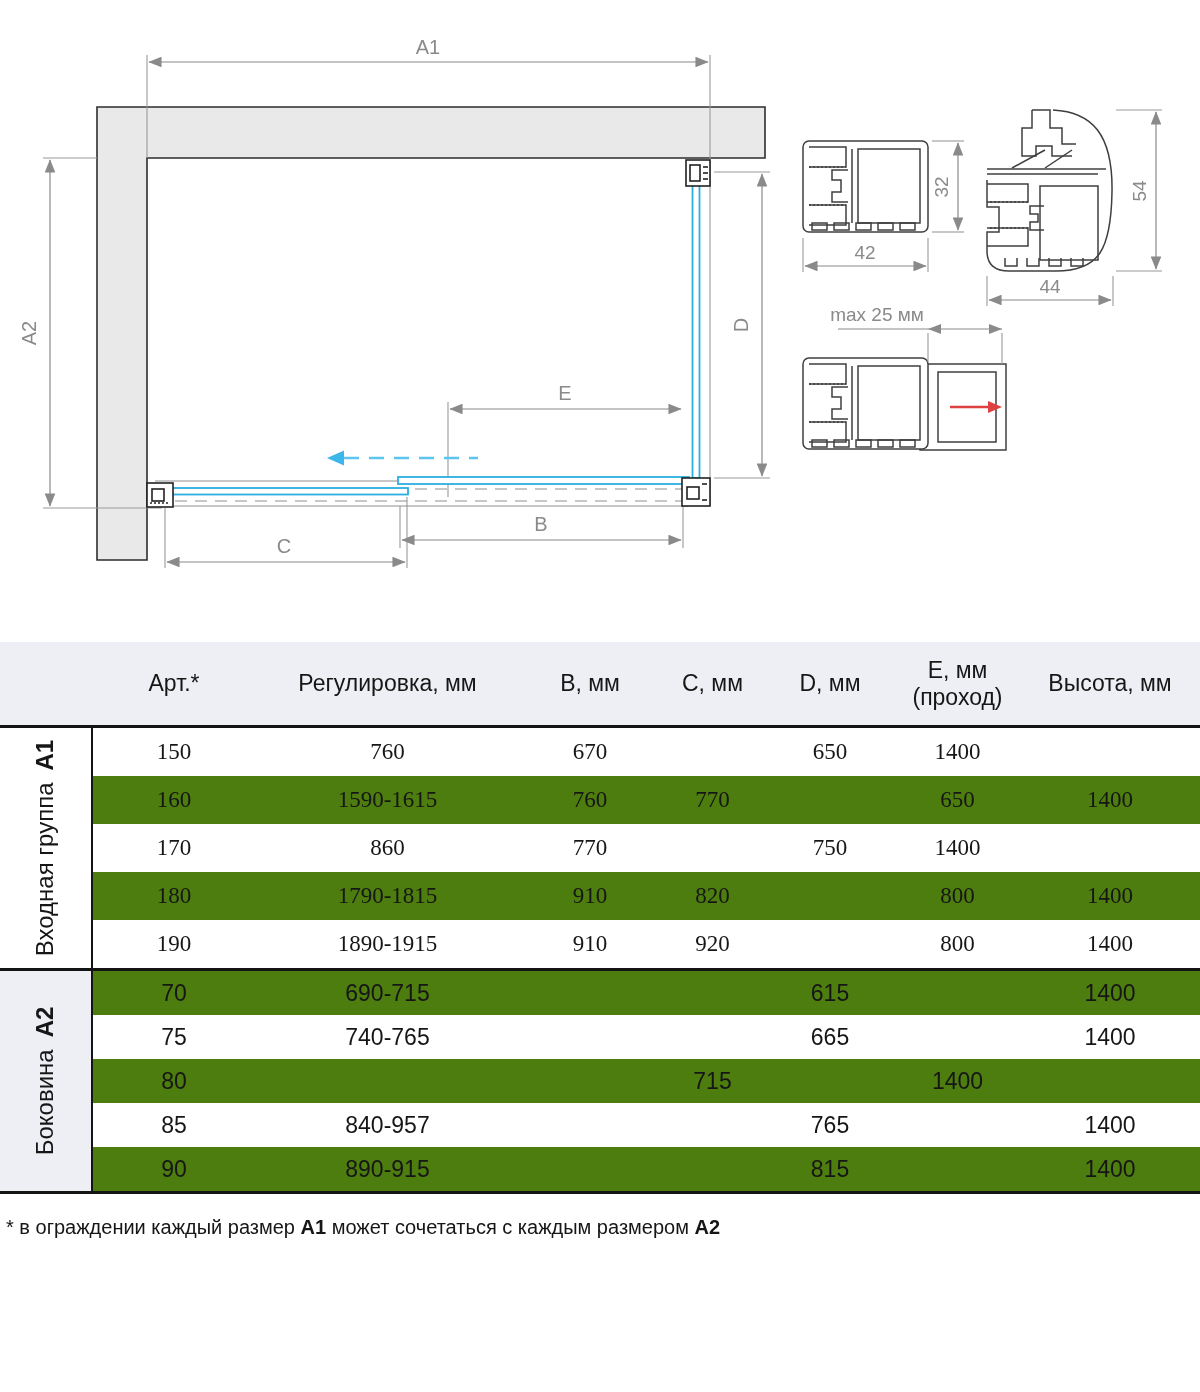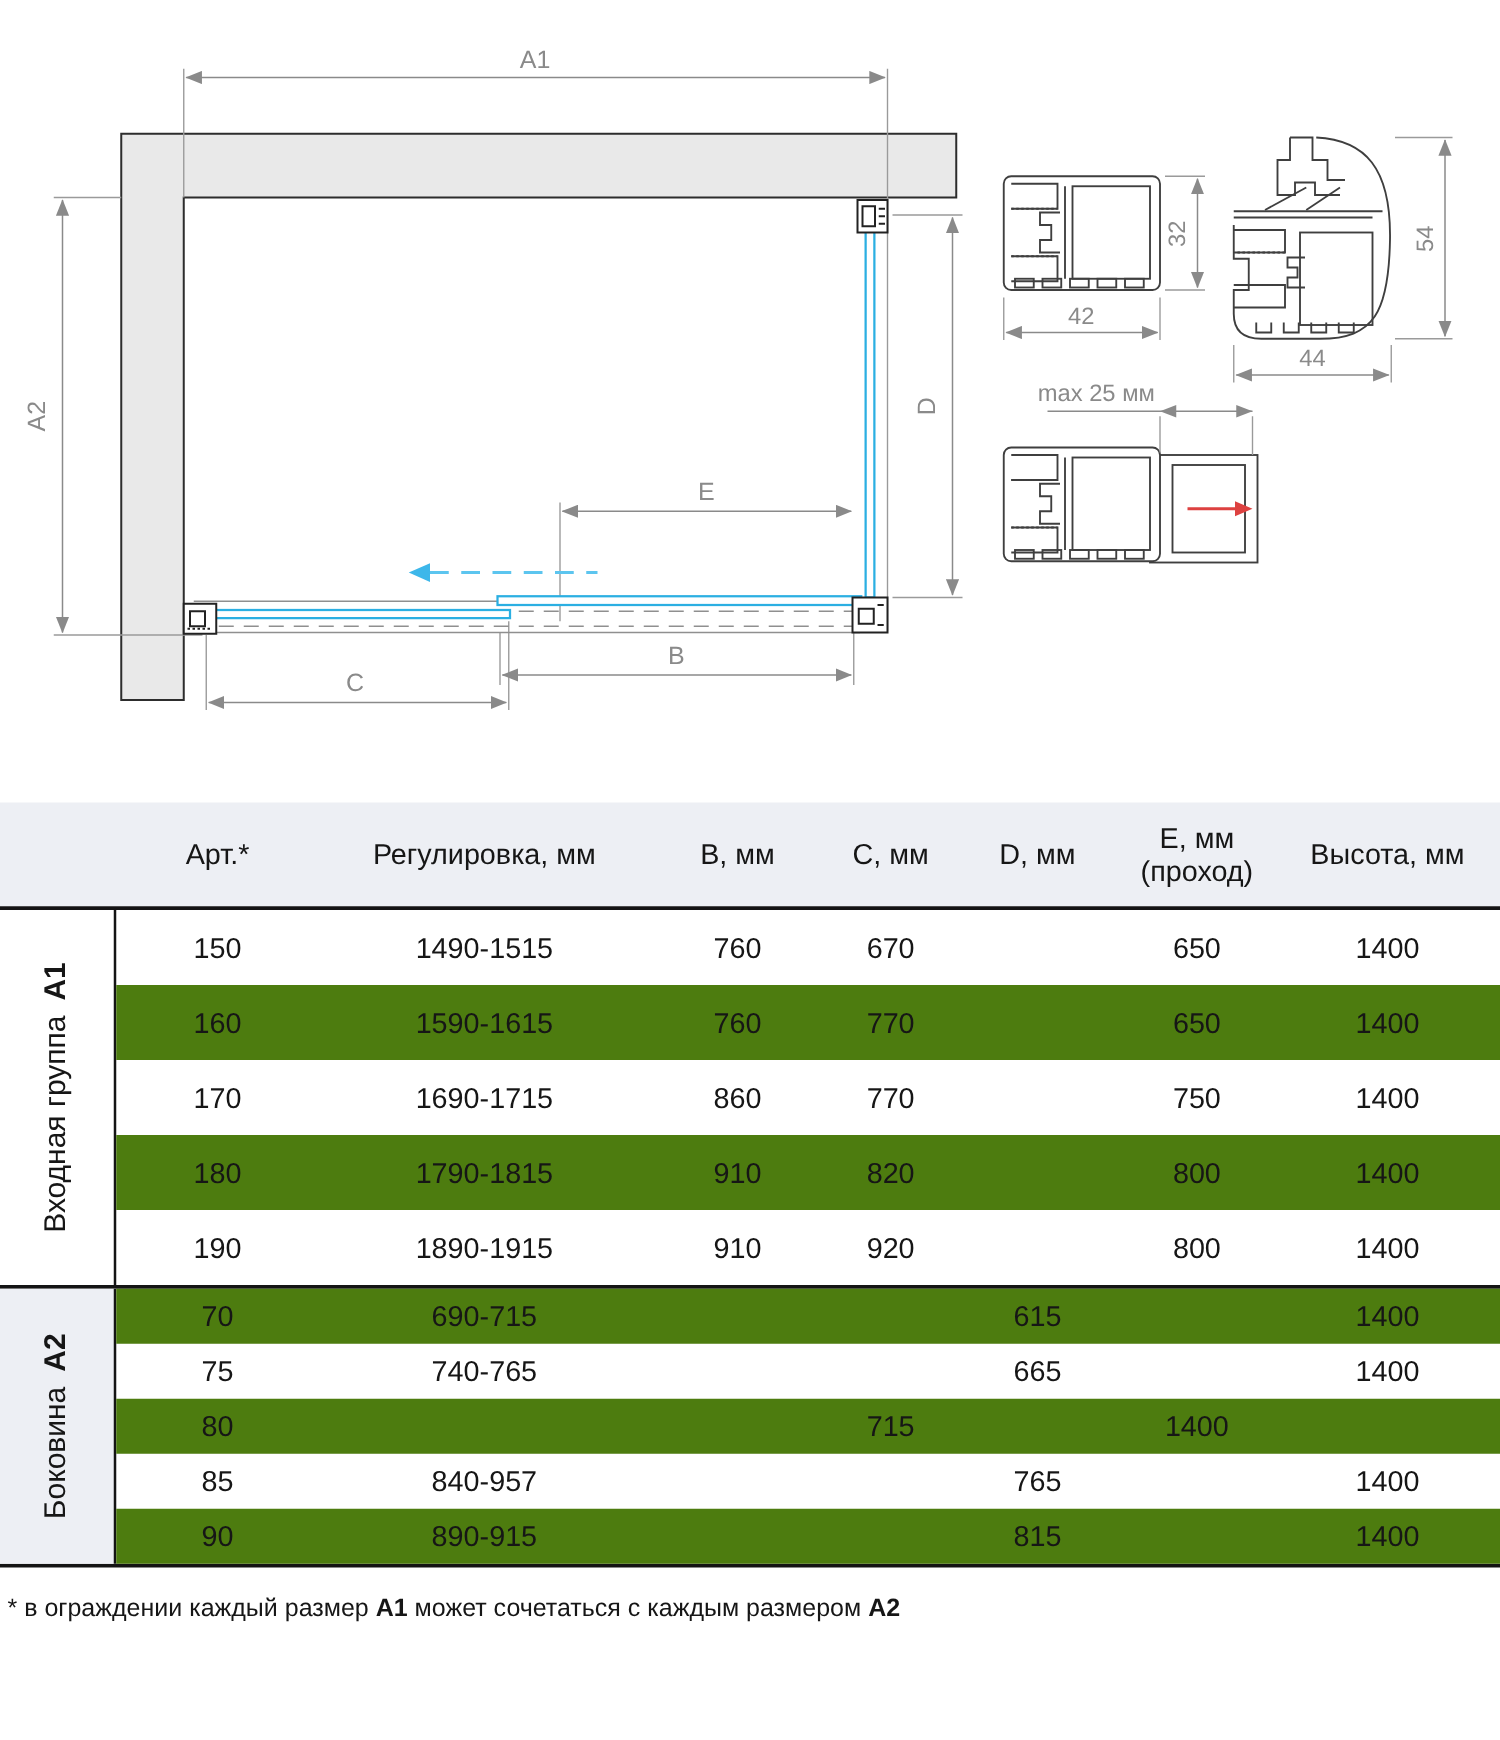--- a/index.html
+++ b/index.html
@@ -13,21 +13,21 @@
   .tbody{border-top:3px solid #141414;border-bottom:3px solid #141414;}
   .tgroup{display:flex;}
   .tgroup.g2{border-top:3px solid #141414;}
   .glabel{width:91px;border-right:2px solid #141414;display:flex;align-items:center;justify-content:center;}
   .tgroup.g2 .glabel{background:#edeff4;}
   .glabel-inner{transform:rotate(-90deg);white-space:nowrap;font-size:24px;display:flex;gap:12px;align-items:baseline;}
   .glabel-inner .code{font-weight:700;}
   .grows{flex:1;}
   .trow{display:grid;grid-template-columns:162px 265px 140px 105px 130px 125px 180px;
         align-items:center;text-align:center;font-size:23px;}
-  .tgroup.g1 .trow{height:60px;}
+  .tgroup.g1 .trow{height:48px;font-family:Liberation Serif, serif;}
   .tgroup.g2 .trow{height:44px;}
   .trow.alt{background:#4d7c0f;}
   
   .footnote{margin:22px 0 3px 6px;font-size:20px;}
   .footnote b{font-weight:700;}
 </style>
 </head>
 <body>
 
 <svg class="diagram" viewBox="0 0 1200 642" xmlns="http://www.w3.org/2000/svg">
@@ -216,39 +216,37 @@
     <div class="tgroup g1">
       <div class="glabel">
         <div class="glabel-inner">
           <span>Входная группа</span>
           <span class="code">А1</span>
         </div>
       </div>
       <div class="grows">
           <div class="trow">
             <div class="td">150</div>
-            <div class="td">1490-1515</div>
             <div class="td">760</div>
             <div class="td">670</div>
             <div class="td"></div>
             <div class="td">650</div>
             <div class="td">1400</div>
           </div>
           <div class="trow alt">
             <div class="td">160</div>
             <div class="td">1590-1615</div>
             <div class="td">760</div>
             <div class="td">770</div>
             <div class="td"></div>
             <div class="td">650</div>
             <div class="td">1400</div>
           </div>
           <div class="trow">
             <div class="td">170</div>
-            <div class="td">1690-1715</div>
             <div class="td">860</div>
             <div class="td">770</div>
             <div class="td"></div>
             <div class="td">750</div>
             <div class="td">1400</div>
           </div>
           <div class="trow alt">
             <div class="td">180</div>
             <div class="td">1790-1815</div>
             <div class="td">910</div>

